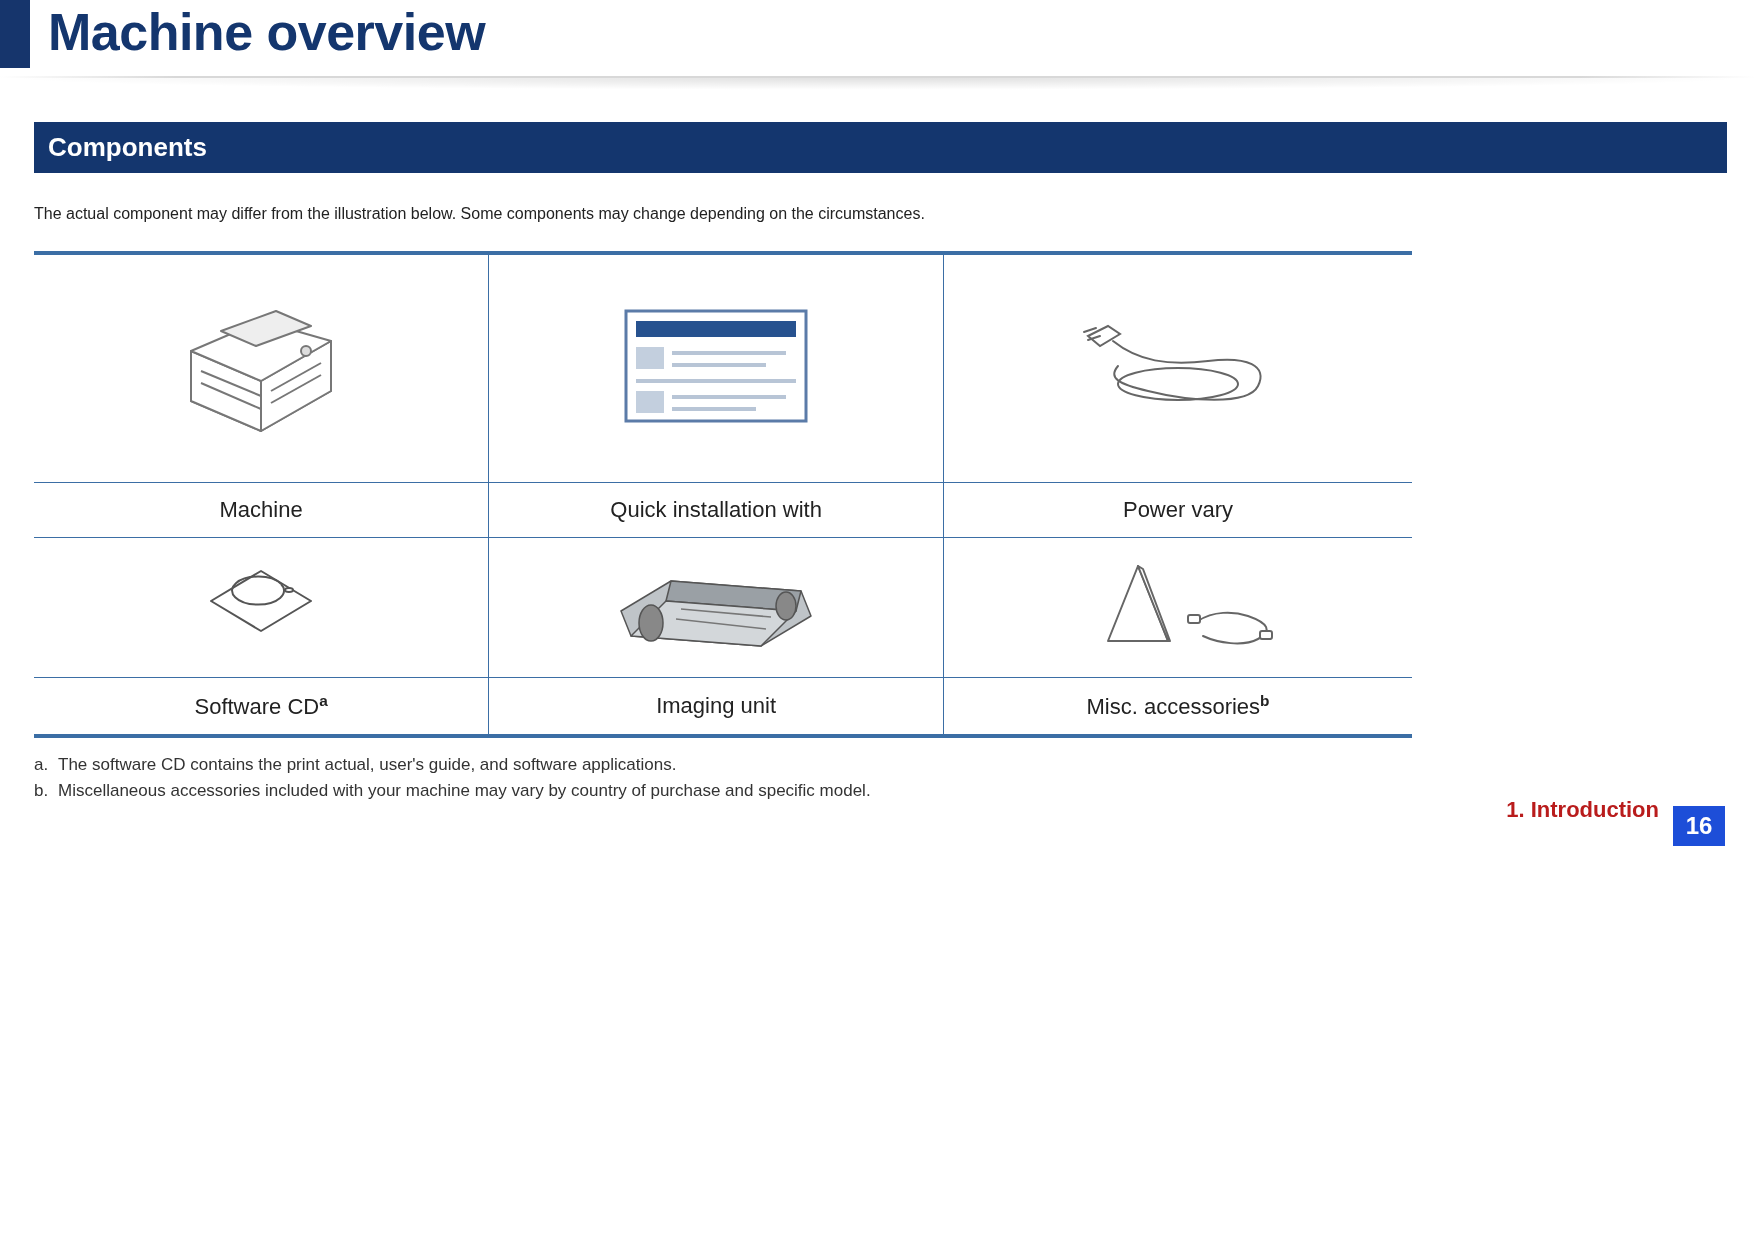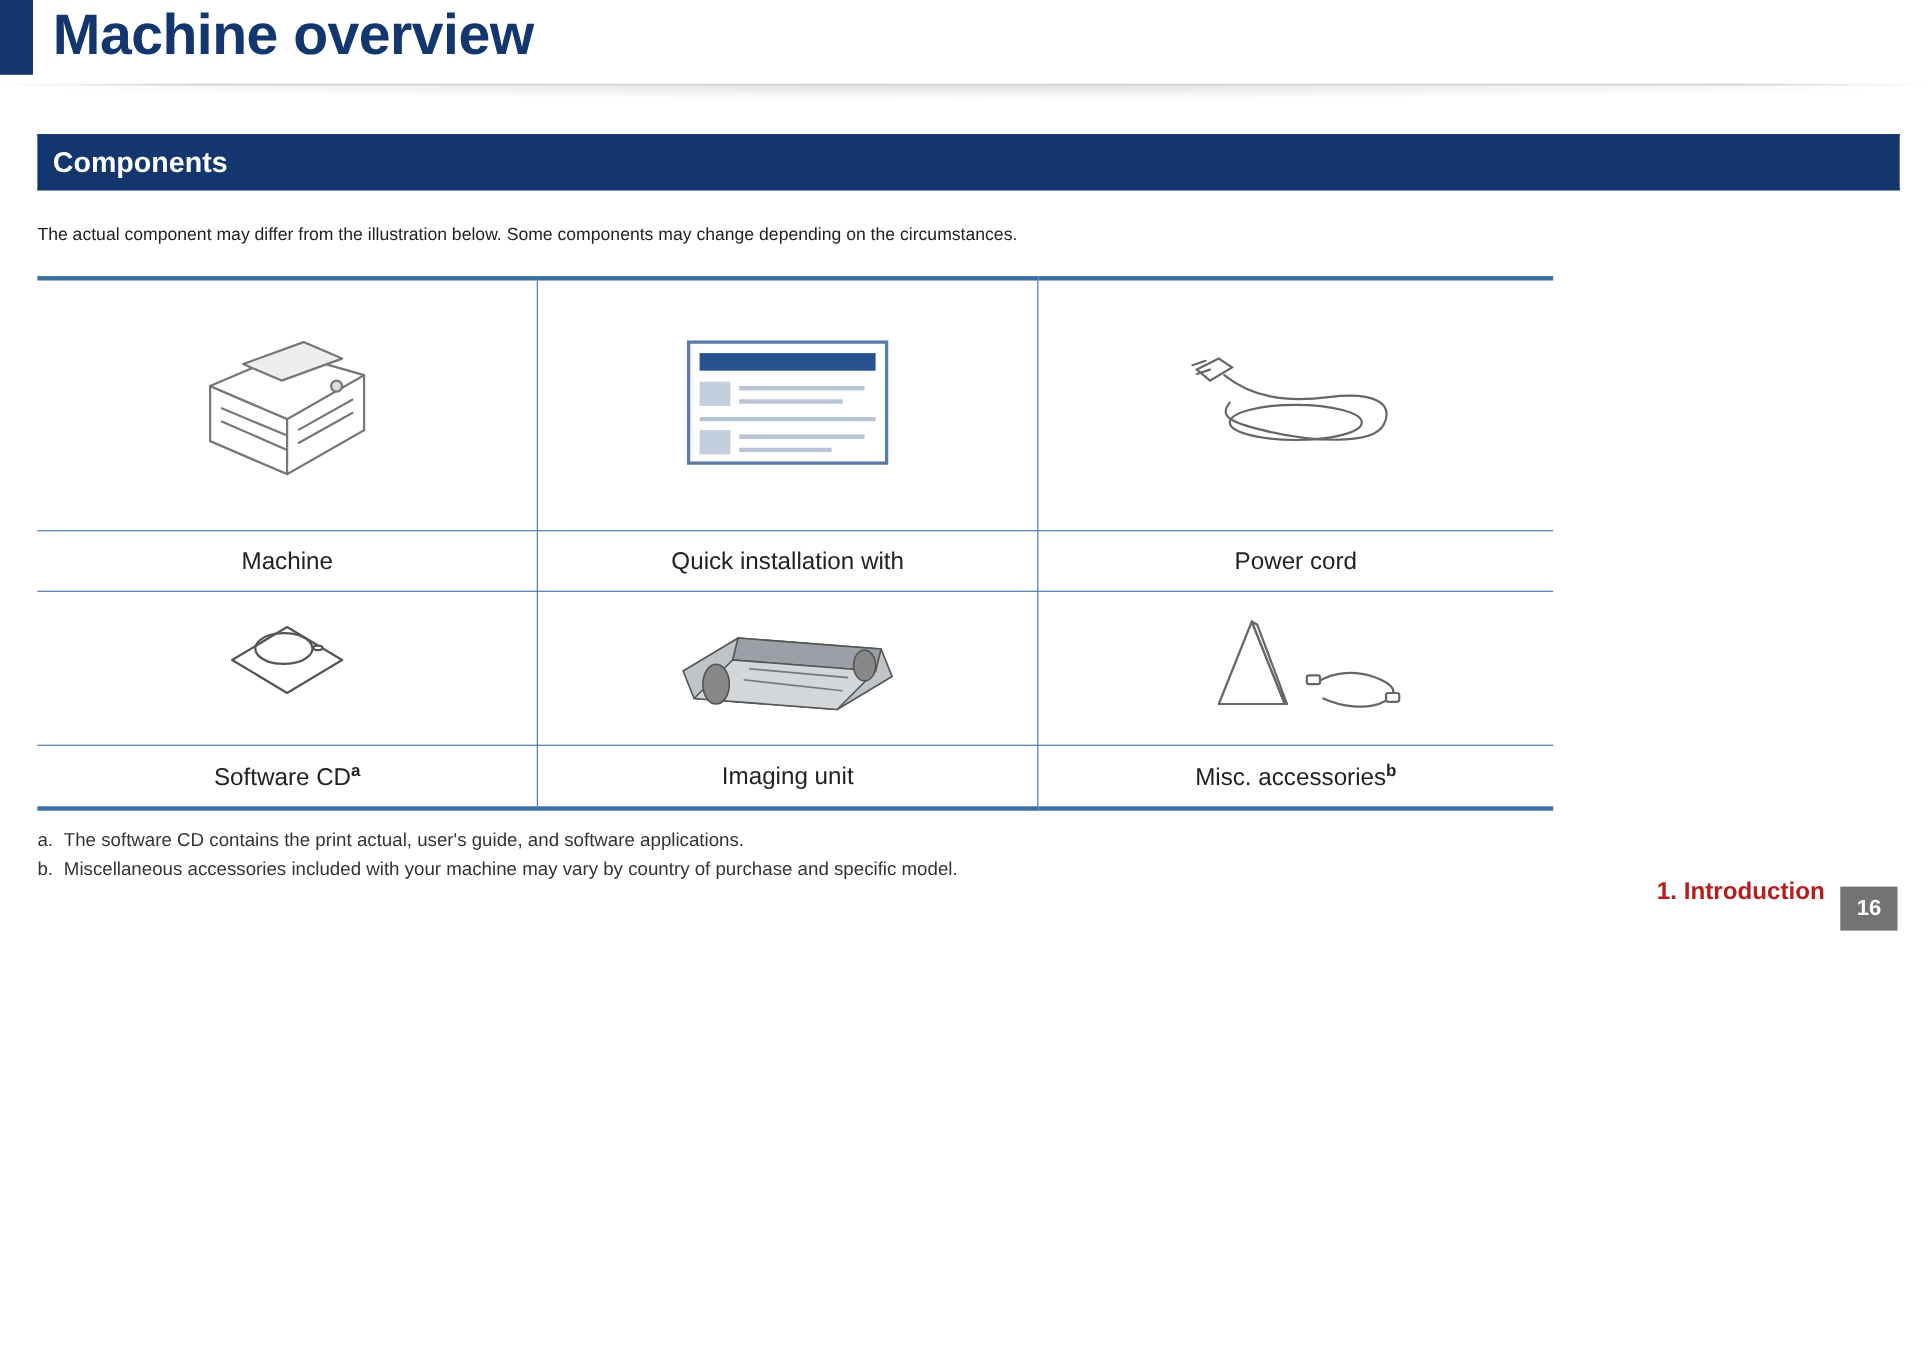--- a/index.html
+++ b/index.html
@@ -20,21 +20,21 @@
   .img-row.second td { border-top: 1px solid #3b6ea5; border-bottom: 1px solid #3b6ea5; height: 140px; }
   .label-row td { border-bottom: 1px solid #3b6ea5; font-size: 22px; padding: 14px 0; }
   .label-row.last td { border-bottom: 4px solid #3b6ea5; }
   table.components td.col-sep { border-right: 1px solid #3b6ea5; }
   .sup { font-size: 0.7em; vertical-align: super; font-weight: 700; }
   .footnotes { margin-top: 14px; font-size: 17px; color: #333; line-height: 1.5; }
   .footnotes .fn { display: flex; }
   .footnotes .fn .mk { width: 24px; flex: 0 0 24px; }
   .footer { position: absolute; bottom: 22px; right: 30px; display: flex; align-items: center; }
   .footer .chap { color: #b91c1c; font-weight: 700; font-size: 22px; margin-right: 14px; }
-  .footer .pg { background: #737373; color: #fff; font-weight: 700; font-size: 20px; width: 52px; height: 40px; display: flex; align-items: center; justify-content: center; margin-top: 32px; }
+  .footer .pg { background: #1d4ed8; color: #fff; font-weight: 700; font-size: 24px; width: 52px; height: 40px; display: flex; align-items: center; justify-content: center; margin-top: 32px; }
   
   .illus { display: inline-block; }
   svg { display: block; margin: 0 auto; }
 </style>
 </head>
 <body>
 
 <div class="page">
   <div class="header">
     <div class="header-tab"></div>
@@ -97,21 +97,21 @@
                 <ellipse cx="120" cy="78" rx="60" ry="16"></ellipse>
               </g>
             </svg>
           </span>
         </td>
       </tr>
 
       <tr class="label-row">
         <td class="col-sep"><span>Machine</span></td>
         <td class="col-sep"><span>Quick installation with</span></td>
-        <td><span>Power cord</span></td>
+        <td><span>Power vary</span></td>
       </tr>
 
       <tr class="img-row second">
         <td class="col-sep">
           <span class="illus">
             <svg width="140" height="100" viewBox="0 0 140 100">
               <g stroke="#555" stroke-width="2" fill="#fff" stroke-linejoin="round">
                 <polygon points="70,15 120,45 70,75 20,45"></polygon>
                 <path d="M90 28 A 26 14 0 1 1 89.9 27.9" fill="none"></path>
                 <ellipse cx="98" cy="34" rx="4" ry="2" fill="#fff"></ellipse>

